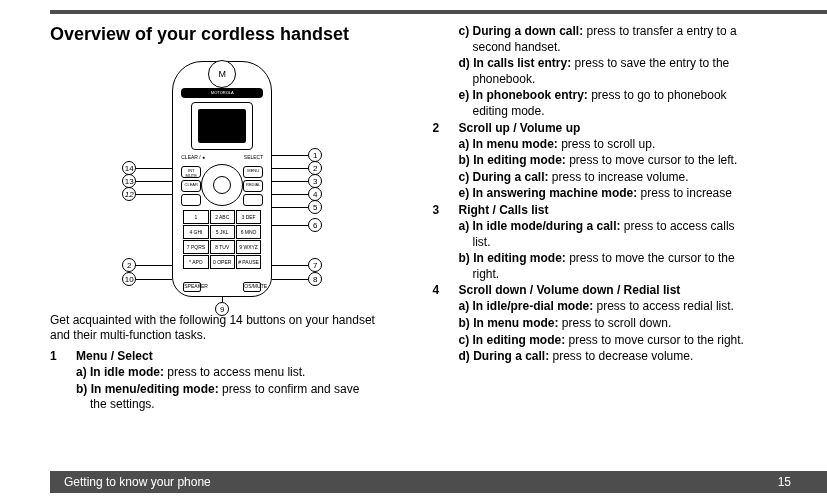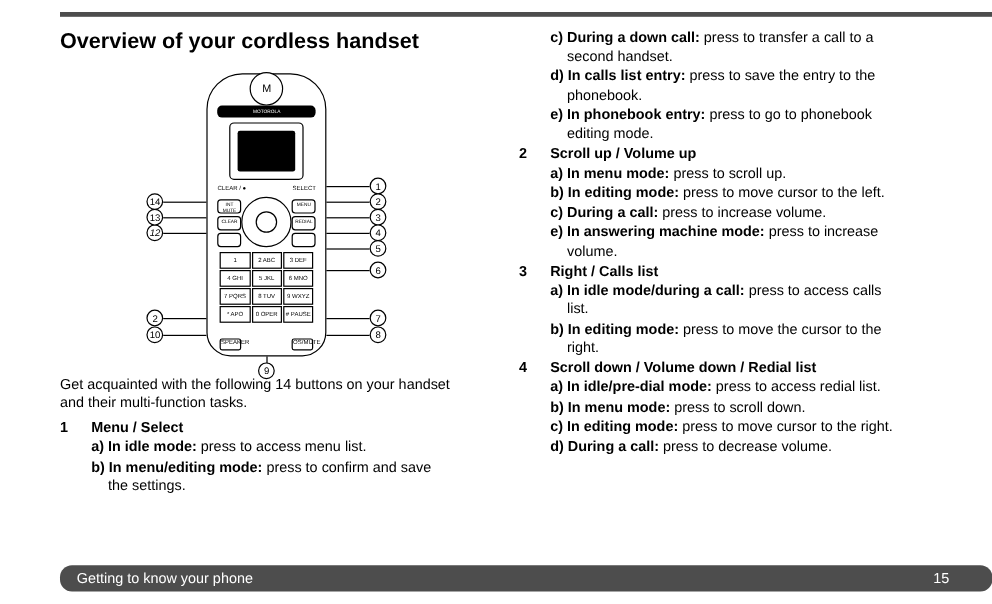--- a/index.html
+++ b/index.html
@@ -10,21 +10,21 @@
   .col { flex: 1; }
   h1 { font-size: 18px; font-weight: bold; margin-bottom: 10px; }
   .intro { margin-top: 8px; line-height: 1.25; }
   .numlist { margin-top: 6px; }
   .num-item { display: flex; margin-bottom: 2px; }
   .num-num { font-weight: bold; width: 26px; flex-shrink: 0; }
   .num-title { font-weight: bold; }
   .sub { padding-left: 26px; line-height: 1.3; margin-bottom: 1px; }
   .sub b { font-weight: bold; }
   .sub .cont { padding-left: 14px; display: block; }
-  .footer { position: absolute; left: 50px; right: 0; bottom: 10px; height: 22px; background: #4d4d4d; color: #fff; display: flex; align-items: center; justify-content: space-between; padding: 0 36px 0 14px; font-size: 12px; border-radius: 10px; }
+  .footer { position: absolute; left: 50px; right: 0; bottom: 10px; height: 22px; background: #4d4d4d; color: #fff; display: flex; align-items: center; justify-content: space-between; padding: 0 36px 0 14px; font-size: 12px; }
   
   
   .handset-wrap { display:flex; justify-content:center; margin: 4px 0 6px; }
   .handset-box { position: relative; width: 240px; height: 250px; }
   .handset { position:absolute; left:70px; top:6px; width:100px; height:236px; border:1.5px solid #000; border-radius: 30px 30px 20px 20px; background:#fff; }
   .earcircle { position:absolute; left:50%; top:-2px; transform:translateX(-50%); width:28px; height:28px; border:1.5px solid #000; border-radius:50%; background:#fff; display:flex;align-items:center;justify-content:center; font-size:9px;}
   .topband { position:absolute; left:8px; right:8px; top:26px; height:10px; background:#000; border-radius:4px; color:#fff; font-size:4px; text-align:center; line-height:10px;}
   .lcd { position:absolute; left:18px; right:18px; top:40px; height:48px; border:1.5px solid #000; border-radius:4px; }
   .lcd-inner { position:absolute; left:6px; right:6px; top:6px; bottom:6px; background:#000; border-radius:2px;}
   .softrow { position:absolute; left:8px; right:8px; top:92px; height:8px; display:flex; justify-content:space-between; font-size:5px;}
@@ -129,32 +129,32 @@
         <div class="num-item">
           <div class="num-num">1</div>
           <div class="num-title">Menu / Select</div>
         </div>
         <div class="sub"><b>a) In idle mode:</b><span> press to access menu list.</span></div>
         <div class="sub"><b>b) In menu/editing mode:</b><span> press to confirm and save</span><span class="cont">the  settings.</span></div>
       </div>
     </div>
 
     <div class="col">
-      <div class="sub"><b>c) During a down call:</b><span> press to transfer a call to a</span><span class="cont">second handset.</span></div>
+      <div class="sub"><b>c) During a down call:</b><span> press to transfer a entry to a</span><span class="cont">second handset.</span></div>
       <div class="sub"><b>d) In calls list entry:</b><span> press to save the entry to the</span><span class="cont">phonebook.</span></div>
       <div class="sub"><b>e) In phonebook entry:</b><span> press to go to phonebook</span><span class="cont">editing mode.</span></div>
 
       <div class="num-item">
         <div class="num-num">2</div>
         <div class="num-title">Scroll up / Volume up</div>
       </div>
       <div class="sub"><b>a) In menu mode:</b><span> press to scroll up.</span></div>
       <div class="sub"><b>b) In editing mode:</b><span> press to move cursor to the left.</span></div>
       <div class="sub"><b>c) During a call:</b><span> press to increase volume.</span></div>
-      <div class="sub"><b>e) In answering machine mode:</b><span> press to increase</span><span class="cont">volume.</span></div>
+      <div class="sub"><b>e) In answering machine mode:</b><span> press to increase</span></div>
 
       <div class="num-item">
         <div class="num-num">3</div>
         <div class="num-title">Right / Calls list</div>
       </div>
       <div class="sub"><b>a) In idle mode/during a call:</b><span> press to access calls</span><span class="cont">list.</span></div>
       <div class="sub"><b>b) In editing mode:</b><span> press to move the cursor to the</span><span class="cont">right.</span></div>
 
       <div class="num-item">
         <div class="num-num">4</div>

